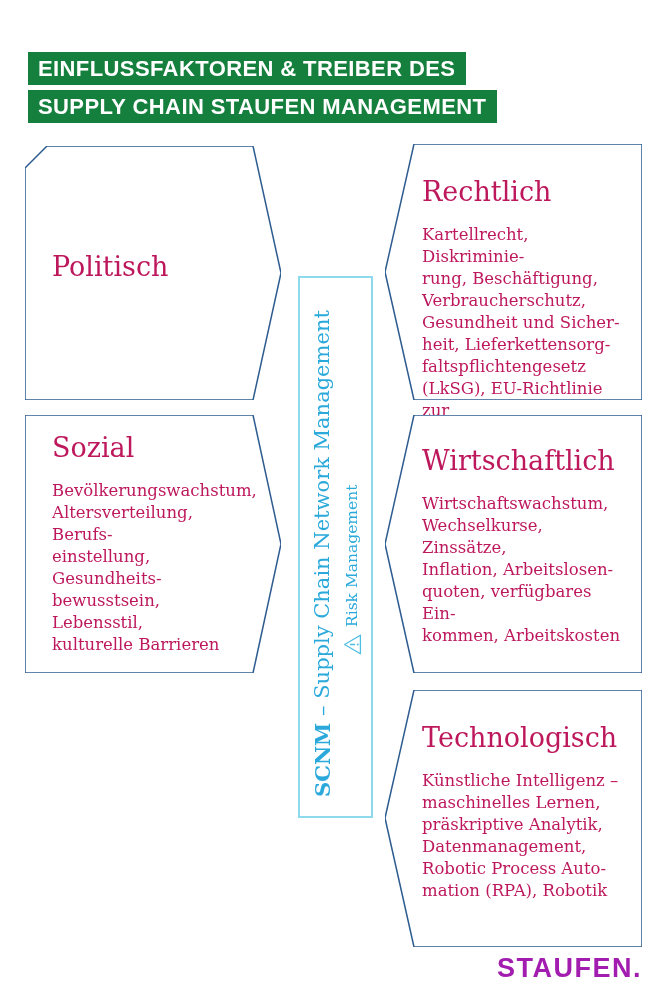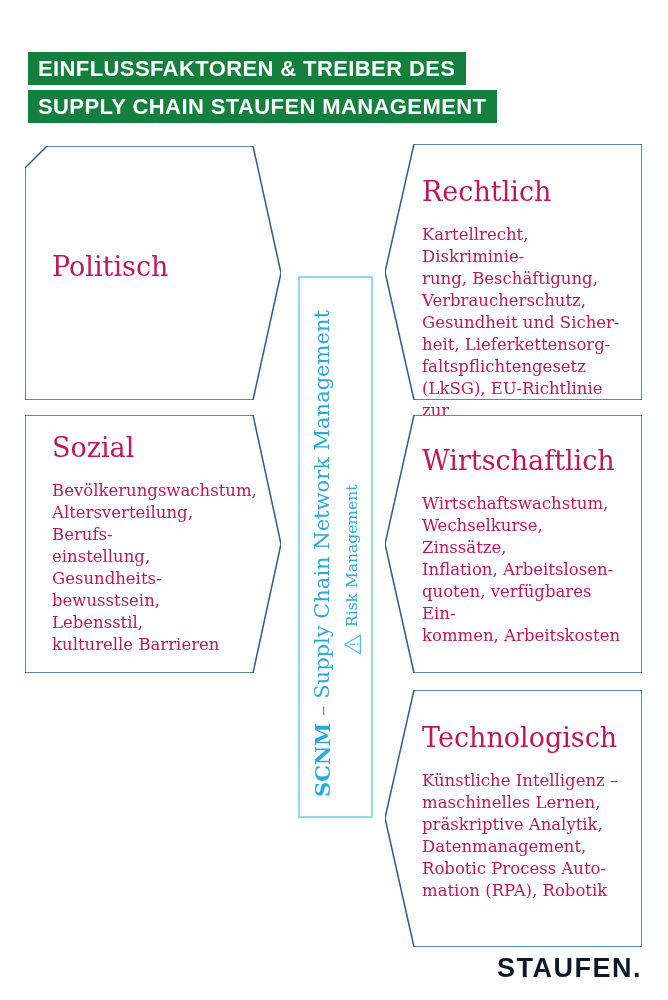--- a/index.html
+++ b/index.html
@@ -55,21 +55,21 @@
     position:absolute; left:247px; top:537px; width:210px; height:26px;
     transform:rotate(-90deg); transform-origin:center;
     display:flex; align-items:center; justify-content:flex-start; gap:7px;
     color:#2ba9db; font-size:15.5px; white-space:nowrap;
   }
 
   
   .logo {
     position:absolute; right:26px; top:953px;
     font-family:"Liberation Sans", sans-serif; font-weight:bold;
-    font-size:27px; letter-spacing:1.5px; color:#0f172a;
+    font-size:27px; letter-spacing:1.5px; color:#a21caf;
   }
 </style>
 </head>
 <body>
 
 <div class="page">
 
   <div class="hbar hbar1">EINFLUSSFAKTOREN &amp; TREIBER DES</div>
   <div class="hbar hbar2">SUPPLY CHAIN STAUFEN MANAGEMENT</div>
 

